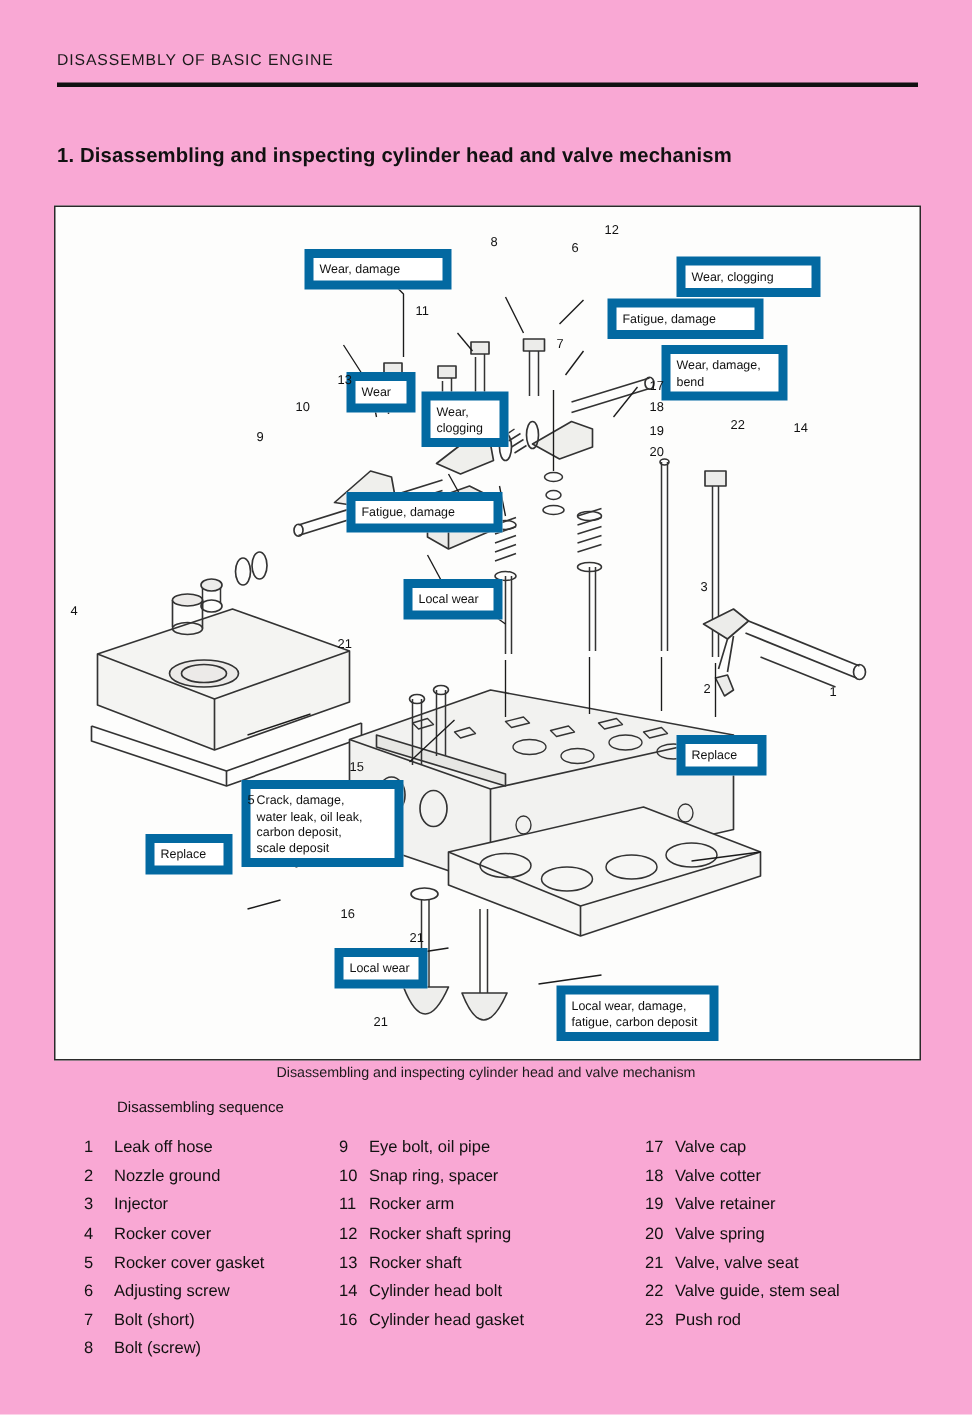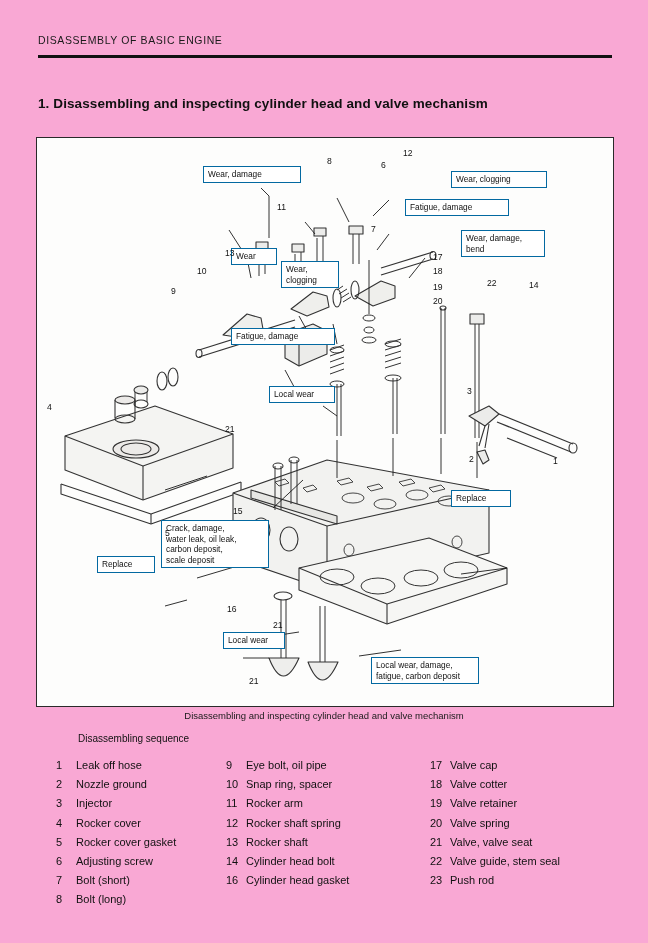--- a/index.html
+++ b/index.html
@@ -101,21 +101,21 @@
   .seq-label { display: inline-block; }
 
   
   .fig {
     position: absolute;
     left: 0; top: 0;
     width: 576px; height: 568px;
   }
   .callout {
     position: absolute;
-    border: 1px solid #0369a1;
+    border: 6px solid #0369a1;
     background: #ffffff;
     font-size: 8.3px;
     line-height: 10.5px;
     color: #111;
     padding: 2px 4px;
     box-sizing: border-box;
     text-align: left;
     white-space: pre-line;
   }
   .num {
@@ -313,21 +313,21 @@
       </svg>
 
       <div class="callout" style="left:166px; top:28px; width:98px;">Wear, damage</div>
 
       <div class="callout" style="left:194px; top:74px; width:46px;margin-top:36px;">Wear</div>
 
       <div class="callout" style="left:414px; top:33px; width:96px;">Wear, clogging</div>
 
       <div class="callout" style="left:368px; top:61px; width:104px;">Fatigue, damage</div>
 
-      <div class="callout" style="left:424px; top:92px; width:84px;">Wear, damage,
+      <div class="callout" style="left:404px; top:92px; width:84px;">Wear, damage,
 bend</div>
 
       <div class="callout" style="left:244px; top:123px; width:58px;">Wear,
 clogging</div>
 
       <div class="callout" style="left:194px; top:190px; width:104px;">Fatigue, damage</div>
 
       <div class="callout" style="left:232px; top:248px; width:66px;">Local wear</div>
 
       <div class="callout" style="left:414px; top:352px; width:60px;">Replace</div>
@@ -377,21 +377,21 @@
   <div class="seq-title">Disassembling sequence</div>
 
   <div class="seq-col seq-col-1">
     <div class="seq-item"><span class="seq-num">1</span><span class="seq-label">Leak off hose</span></div>
     <div class="seq-item"><span class="seq-num">2</span><span class="seq-label">Nozzle ground</span></div>
     <div class="seq-item"><span class="seq-num">3</span><span class="seq-label">Injector</span></div>
     <div class="seq-item"><span class="seq-num">4</span><span class="seq-label">Rocker cover</span></div>
     <div class="seq-item"><span class="seq-num">5</span><span class="seq-label">Rocker cover gasket</span></div>
     <div class="seq-item"><span class="seq-num">6</span><span class="seq-label">Adjusting screw</span></div>
     <div class="seq-item"><span class="seq-num">7</span><span class="seq-label">Bolt (short)</span></div>
-    <div class="seq-item"><span class="seq-num">8</span><span class="seq-label">Bolt (long)</span></div>
+    <div class="seq-item"><span class="seq-num">8</span><span class="seq-label">Bolt (screw)</span></div>
   </div>
 
   <div class="seq-col seq-col-2">
     <div class="seq-item"><span class="seq-num">9</span><span class="seq-label">Eye bolt, oil pipe</span></div>
     <div class="seq-item"><span class="seq-num">10</span><span class="seq-label">Snap ring, spacer</span></div>
     <div class="seq-item"><span class="seq-num">11</span><span class="seq-label">Rocker arm</span></div>
     <div class="seq-item"><span class="seq-num">12</span><span class="seq-label">Rocker shaft spring</span></div>
     <div class="seq-item"><span class="seq-num">13</span><span class="seq-label">Rocker shaft</span></div>
     <div class="seq-item"><span class="seq-num">14</span><span class="seq-label">Cylinder head bolt</span></div>
     <div class="seq-item"><span class="seq-num">16</span><span class="seq-label">Cylinder head gasket</span></div>

